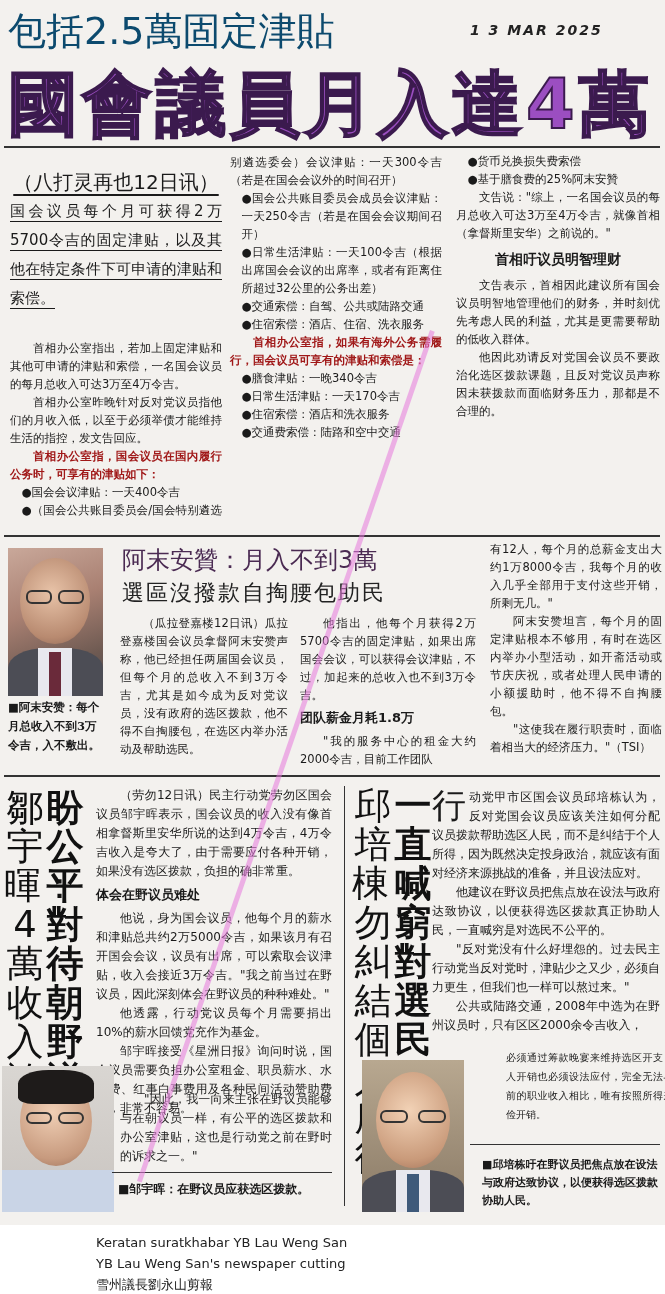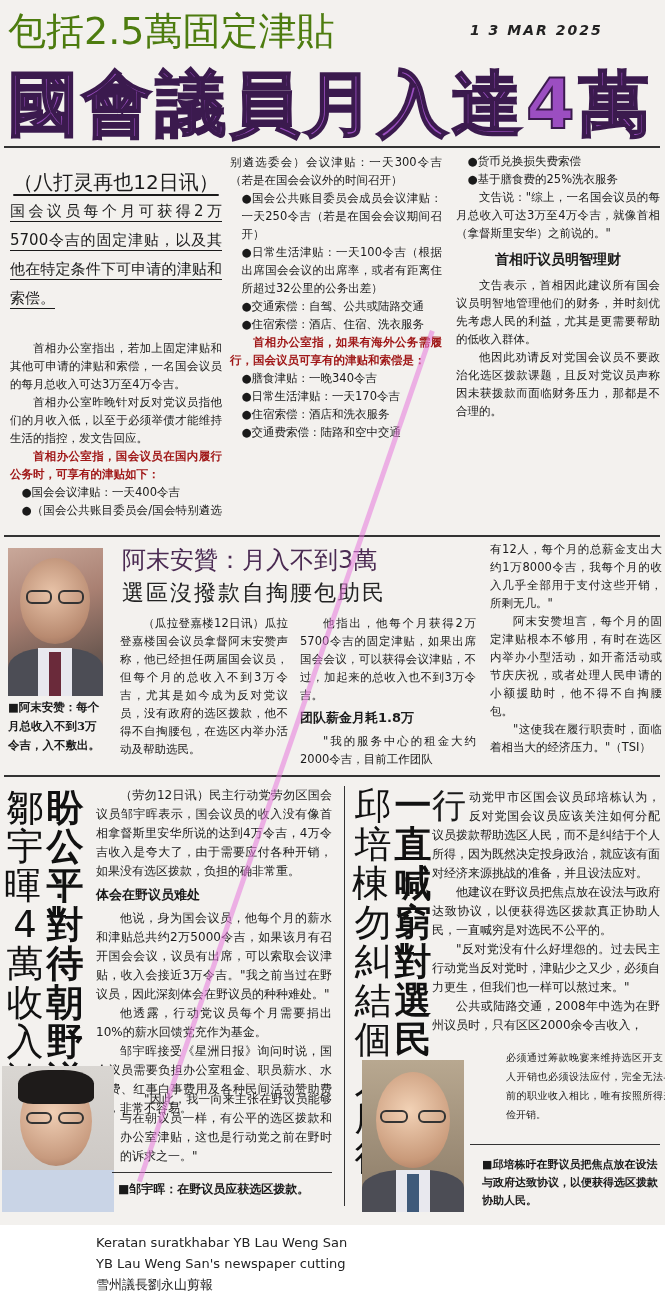--- a/index.html
+++ b/index.html
@@ -3,21 +3,21 @@
 <meta charset="utf-8">
 <style>
   * { box-sizing: border-box; margin: 0; padding: 0; }
   html, body { width: 665px; height: 1294px; background: #ffffff; overflow: hidden; }
   body { font-family: "DejaVu Sans", sans-serif; color: #1a1a1a; position: relative; }
   .clip { position: absolute; left: 0; top: 0; width: 665px; height: 1225px; background: #f3f1ee; overflow: hidden; }
   .abs { position: absolute; }
   .rule { position: absolute; height: 2px; background: #333; }
   .vrule { position: absolute; width: 1px; background: #333; }
 
-  .kicker { left: 8px; top: 6px; font-size: 38px; font-weight: normal; color: #4d7c0f; letter-spacing: 0px; white-space: nowrap; }
+  .kicker { left: 8px; top: 6px; font-size: 38px; font-weight: normal; color: #0c4a6e; letter-spacing: 0px; white-space: nowrap; }
   .date { left: 470px; top: 22px; font-size: 14px; font-style: italic; font-weight: bold; color: #222; letter-spacing: 2px; }
   .headline { left: 8px; top: 58px; font-size: 70px; font-weight: bold; color: #9b4ec1; letter-spacing: 4px; white-space: nowrap;
     -webkit-text-stroke: 2px #3b1a4e; }
 
   .col { position: absolute; font-size: 11.5px; line-height: 18px; text-align: justify; color: #1a1a1a; }
   .col p { text-indent: 2em; }
   .col p.noind { text-indent: 0; }
   .lead { font-size: 15px; line-height: 29px; text-decoration: underline; text-underline-offset: 5px; }
   .lead-dateline { text-align: center; font-size: 20px; line-height: 29px; text-decoration: underline; text-underline-offset: 5px; margin-top: 16px; }
   .red { color: #a01818; font-weight: bold; }
@@ -70,21 +70,21 @@
     <p class="bul">●住宿索偿：酒店、住宿、洗衣服务</p>
     <p class="red">首相办公室指，如果有海外公务需履行，国会议员可享有的津贴和索偿是：</p>
     <p class="bul">●膳食津贴：一晚340令吉</p>
     <p class="bul">●日常生活津贴：一天170令吉</p>
     <p class="bul">●住宿索偿：酒店和洗衣服务</p>
     <p class="bul">●交通费索偿：陆路和空中交通</p>
   </div>
 
   <div class="col" style="left:456px; top:152px; width:204px;">
     <p class="bul">●货币兑换损失费索偿</p>
-    <p class="bul">●基于膳食费的25%洗衣服务</p>
+    <p class="bul">●基于膳食费的25%阿末安贊</p>
     <p>文告说："综上，一名国会议员的每月总收入可达3万至4万令吉，就像首相（拿督斯里安华）之前说的。"</p>
     <p class="sub">首相吁议员明智理财</p>
     <p>文告表示，首相因此建议所有国会议员明智地管理他们的财务，并时刻优先考虑人民的利益，尤其是更需要帮助的低收入群体。</p>
     <p>他因此劝请反对党国会议员不要政治化选区拨款课题，且反对党议员声称因未获拨款而面临财务压力，那都是不合理的。</p>
   </div>
 
   <div class="rule" style="left:4px; top:535px; width:656px;"></div>
 
   <div class="photo" style="left:8px; top:548px; width:95px; height:148px;">
     <div class="face" style="left:12px; top:10px; width:70px; height:86px;"></div>

